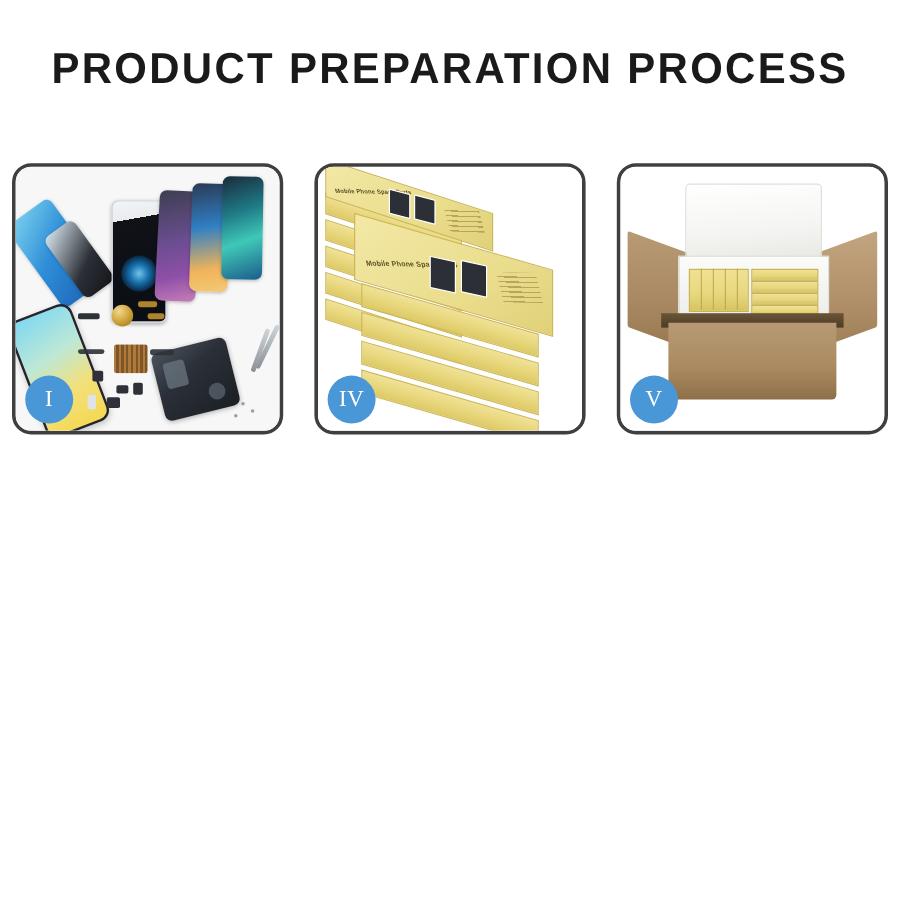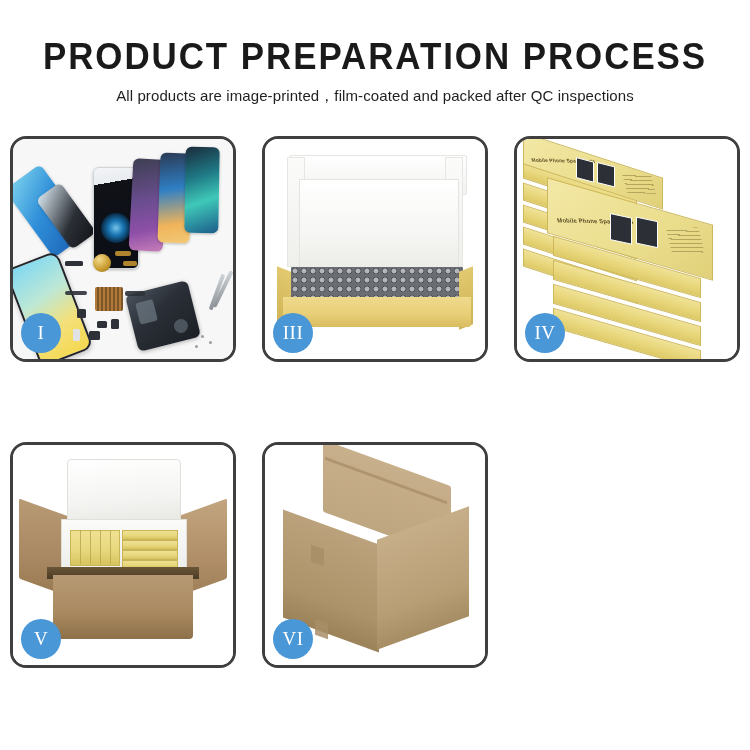--- a/index.html
+++ b/index.html
@@ -313,21 +313,20 @@
     background:#a88e67;transform:skewY(20deg);opacity:.85;
   }
 </style>
 </head>
 <body>
 
 <div class="page">
 
   <div class="header">
     <div class="title">PRODUCT PREPARATION PROCESS</div>
-    <div class="subtitle">All products are image-printed，film-coated and packed after QC inspections</div>
   </div>
 
   <div class="grid">
 
     <div class="panel">
       <div class="photo p1">
         <div class="scr s-blue"></div>
         <div class="scr s-blue2"></div>
         <div class="scr s-black">
           <div class="swirl"></div>
@@ -356,33 +355,20 @@
         <div class="screw" style="left:188px;top:196px;"></div>
         <div class="screw" style="left:196px;top:202px;"></div>
         <div class="screw" style="left:182px;top:206px;"></div>
         <div class="tweez"></div>
         <div class="tweez2"></div>
       </div>
       <div class="badge">I</div>
     </div>
 
 
-    <div class="panel">
-      <div class="photo p3">
-        <div class="lidback"></div>
-        <div class="flapL"></div>
-        <div class="flapR"></div>
-        <div class="foam"></div>
-        <div class="wrap"></div>
-        <div class="boxleft"></div>
-        <div class="boxright"></div>
-        <div class="boxfront"></div>
-      </div>
-      <div class="badge">III</div>
-    </div>
 
     <div class="panel">
       <div class="photo p4">
         <div class="stack">
 
           <div class="bx" style="left:6px;top:40px;width:112px;height:16px;transform:skewY(18deg);"></div>
           <div class="bx" style="left:6px;top:62px;width:112px;height:16px;transform:skewY(18deg);"></div>
           <div class="bx" style="left:6px;top:84px;width:112px;height:16px;transform:skewY(18deg);"></div>
           <div class="bx" style="left:6px;top:106px;width:112px;height:16px;transform:skewY(18deg);"></div>
           <div class="bx" style="left:6px;top:128px;width:112px;height:16px;transform:skewY(18deg);"></div>
@@ -425,26 +411,15 @@
           <div class="ybox" style="left:60px;top:20px;width:54px;height:8px;"></div>
           <div class="ybox" style="left:60px;top:30px;width:54px;height:8px;"></div>
           <div class="ybox" style="left:60px;top:40px;width:54px;height:7px;"></div>
         </div>
         <div class="cartonlip"></div>
         <div class="cartonbody"></div>
       </div>
       <div class="badge">V</div>
     </div>
 
-    <div class="panel">
-      <div class="photo p6">
-        <div class="topb"></div>
-        <div class="seam"></div>
-        <div class="front"></div>
-        <div class="side"></div>
-        <div class="tape1"></div>
-        <div class="tape2"></div>
-      </div>
-      <div class="badge">VI</div>
-    </div>
 
   </div>
 </div>
 
 </body></html>

